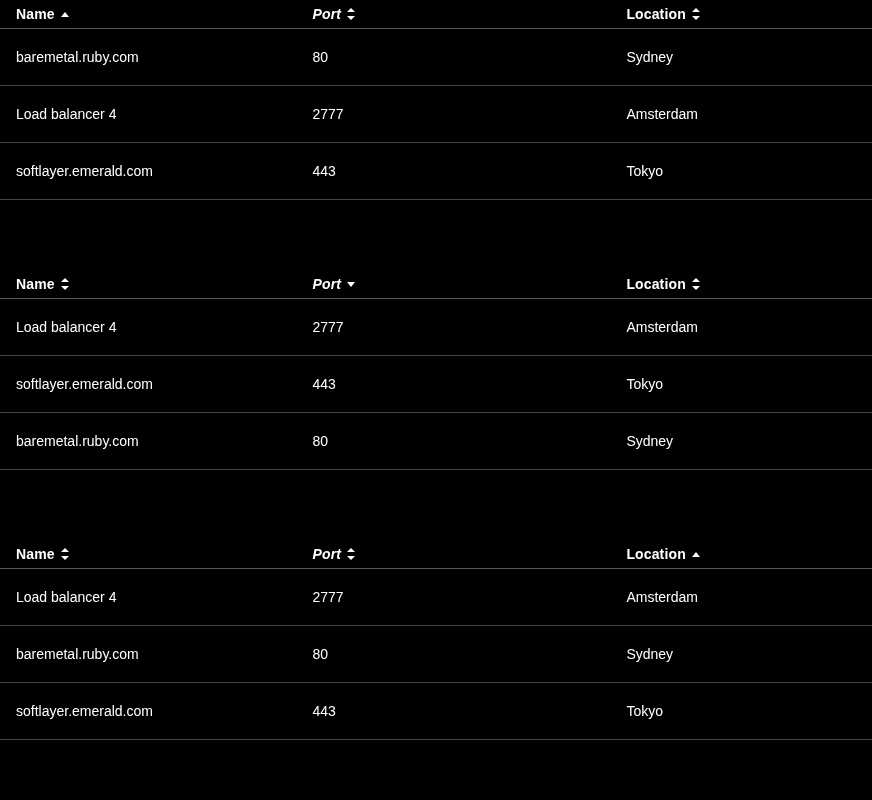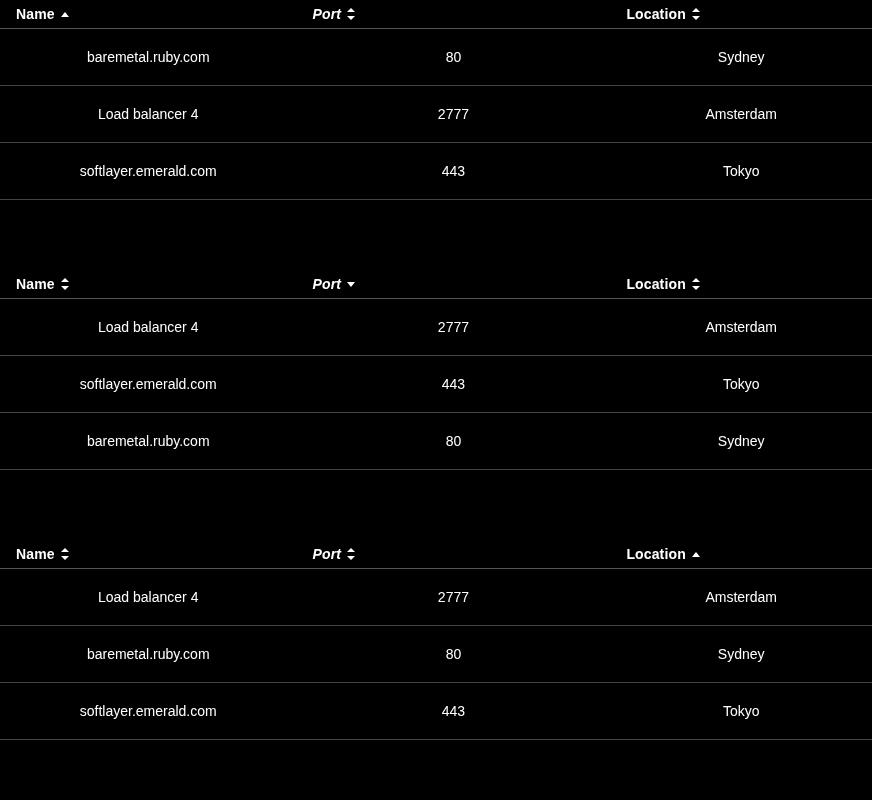--- a/index.html
+++ b/index.html
@@ -26,21 +26,21 @@
     }
     .table thead th {
       text-align: left;
       padding: 6px 16px;
       border-bottom: 1px solid #555;
       font-weight: 600;
       font-size: 14px;
       letter-spacing: 0.01em;
     }
     .table tbody td {
-      text-align: center;
+      text-align: left;
       padding: 20px 16px;
       border-bottom: 1px solid #444;
       font-size: 14px;
       margin-left: 28px;
     }
     .th-inner {
       display: inline-flex;
       align-items: center;
       gap: 6px;
       cursor: pointer;

